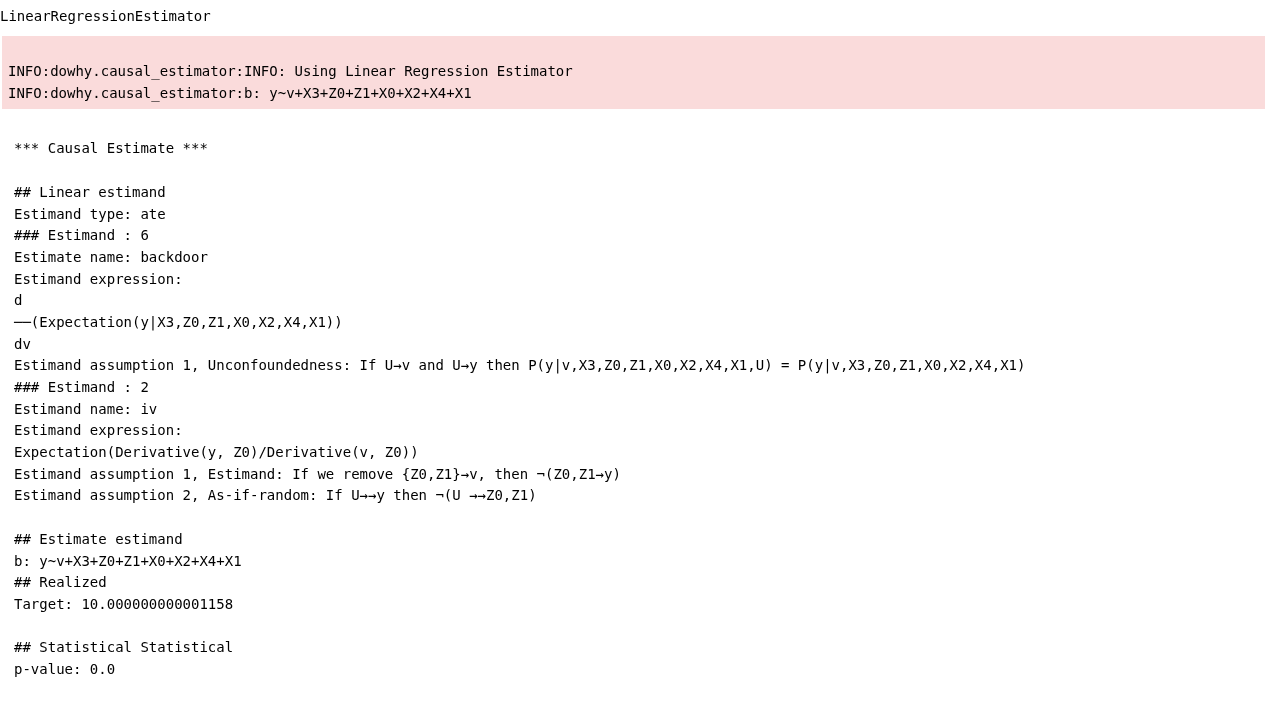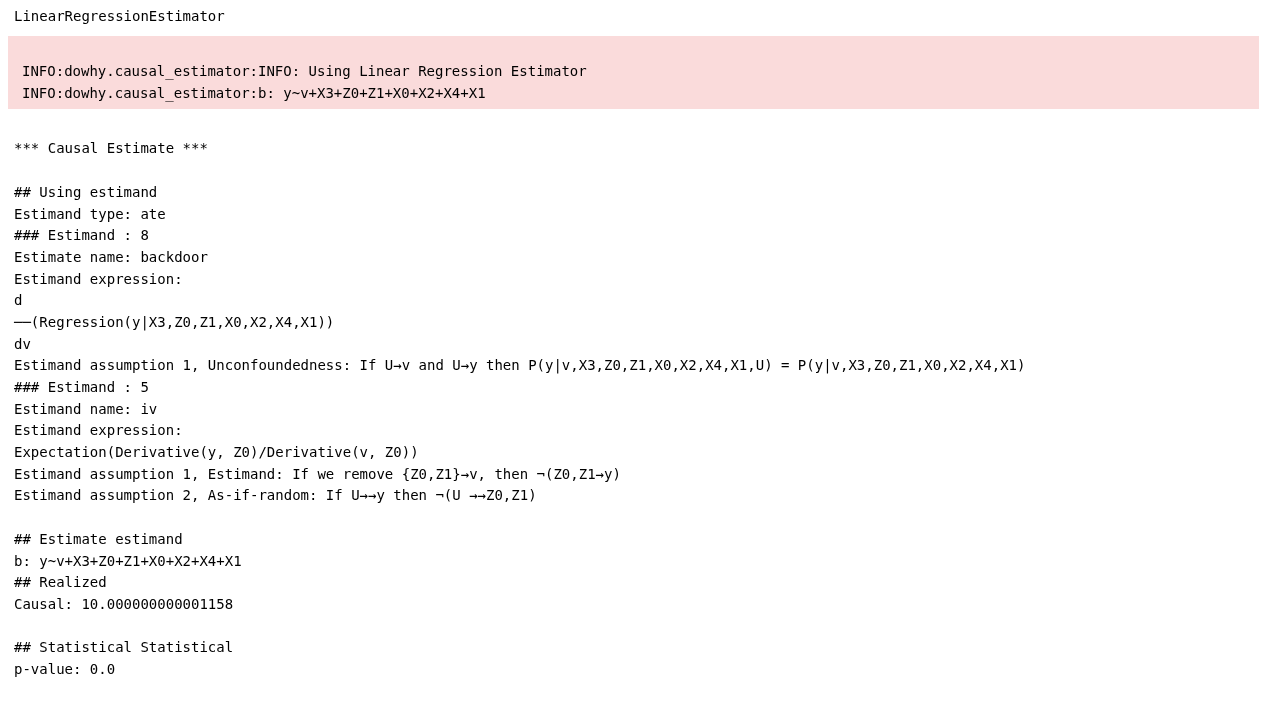--- a/index.html
+++ b/index.html
@@ -9,64 +9,64 @@
     }
     body {
       font-family: "Menlo", "Consolas", "DejaVu Sans Mono", monospace;
       font-size: 14px;
       line-height: 1.55;
       background: #ffffff;
       color: #000000;
       padding: 6px 0 20px 0;
     }
     .plain {
-      padding: 0 14px;
+      padding: 0 0;
       white-space: pre;
     }
     .info-block {
       background: #fadbdb;
-      padding: 4px 14px;
-      margin: 8px 8px;
+      padding: 4px 6px;
+      margin: 8px 2px;
       white-space: pre;
     }
     .output {
       padding: 0 14px;
       white-space: pre;
     }
   </style>
 </head>
 <body>
 
 <div class="plain">LinearRegressionEstimator</div>
 
 <div class="info-block">
 <span>INFO:dowhy.causal_estimator:INFO: Using Linear Regression Estimator</span>
 <span>INFO:dowhy.causal_estimator:b: y~v+X3+Z0+Z1+X0+X2+X4+X1</span></div>
 
 <div class="output">
 <span>*** Causal Estimate ***</span>
 
-<span>## Using estimand</span>
+<span>## Linear estimand</span>
 <span>Estimand type: ate</span>
-<span>### Estimand : 8</span>
+<span>### Estimand : 6</span>
 <span>Estimate name: backdoor</span>
 <span>Estimand expression:</span>
 <span>d</span>
-<span>──(Regression(y|X3,Z0,Z1,X0,X2,X4,X1))</span>
+<span>──(Expectation(y|X3,Z0,Z1,X0,X2,X4,X1))</span>
 <span>dv</span>
 <span>Estimand assumption 1, Unconfoundedness: If U→v and U→y then P(y|v,X3,Z0,Z1,X0,X2,X4,X1,U) = P(y|v,X3,Z0,Z1,X0,X2,X4,X1)</span>
-<span>### Estimand : 5</span>
+<span>### Estimand : 2</span>
 <span>Estimand name: iv</span>
 <span>Estimand expression:</span>
 <span>Expectation(Derivative(y, Z0)/Derivative(v, Z0))</span>
 <span>Estimand assumption 1, Estimand: If we remove {Z0,Z1}→v, then ¬(Z0,Z1→y)</span>
 <span>Estimand assumption 2, As-if-random: If U→→y then ¬(U →→Z0,Z1)</span>
 
 <span>## Estimate estimand</span>
 <span>b: y~v+X3+Z0+Z1+X0+X2+X4+X1</span>
 <span>## Realized</span>
-<span>Causal: 10.000000000001158</span>
+<span>Target: 10.000000000001158</span>
 
 <span>## Statistical Statistical</span>
 <span>p-value: 0.0</span>
 
 <span>Causal Estimate is 10.0</span>
 </div>
 
 </body></html>

